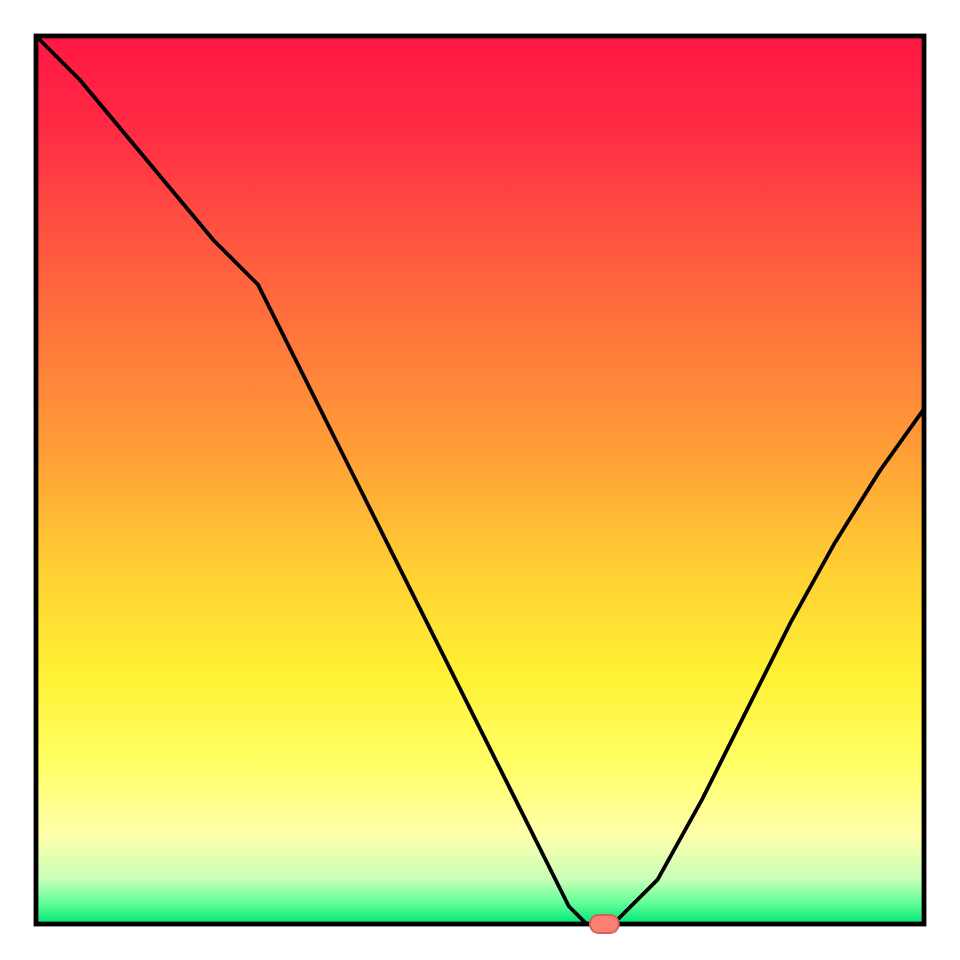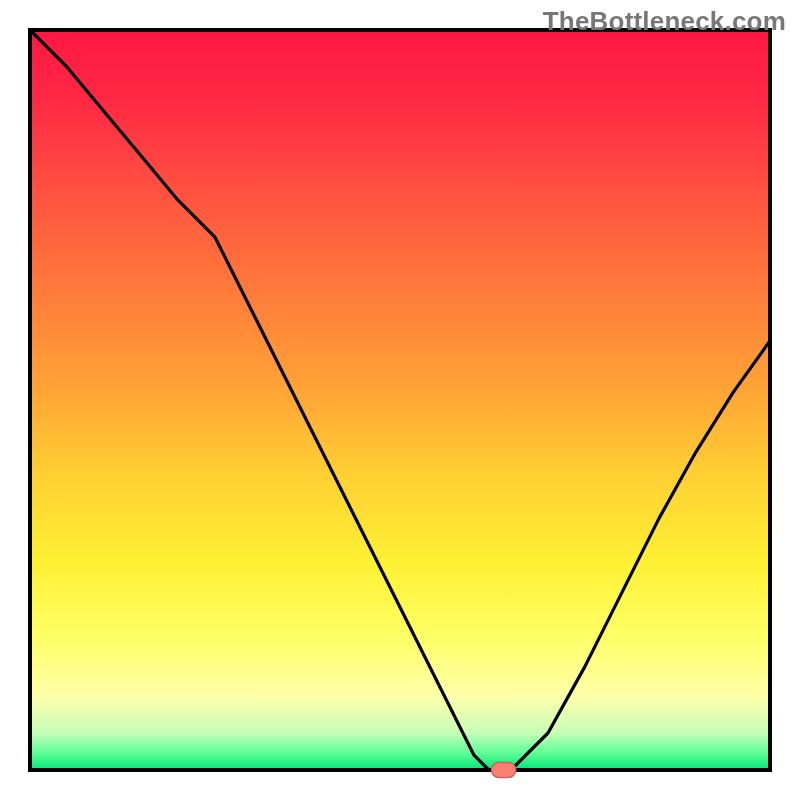--- a/index.html
+++ b/index.html
@@ -26,21 +26,20 @@
     user-select: none;
   }
   svg {
     display: block;
   }
 </style>
 </head>
 <body>
 
 <div class="wrap">
-  <div class="watermark">TheBottleneck.com</div>
 
   <svg id="chart-svg" width="800" height="800">
     <defs>
       <linearGradient id="bg-grad" x1="0" y1="0" x2="0" y2="1">
           <stop offset="0%" stop-color="#ff1744"></stop>
           <stop offset="10%" stop-color="#ff2a44"></stop>
           <stop offset="22%" stop-color="#ff5240"></stop>
           <stop offset="35%" stop-color="#ff7a3b"></stop>
           <stop offset="48%" stop-color="#ffa236"></stop>
           <stop offset="60%" stop-color="#ffcf33"></stop>

